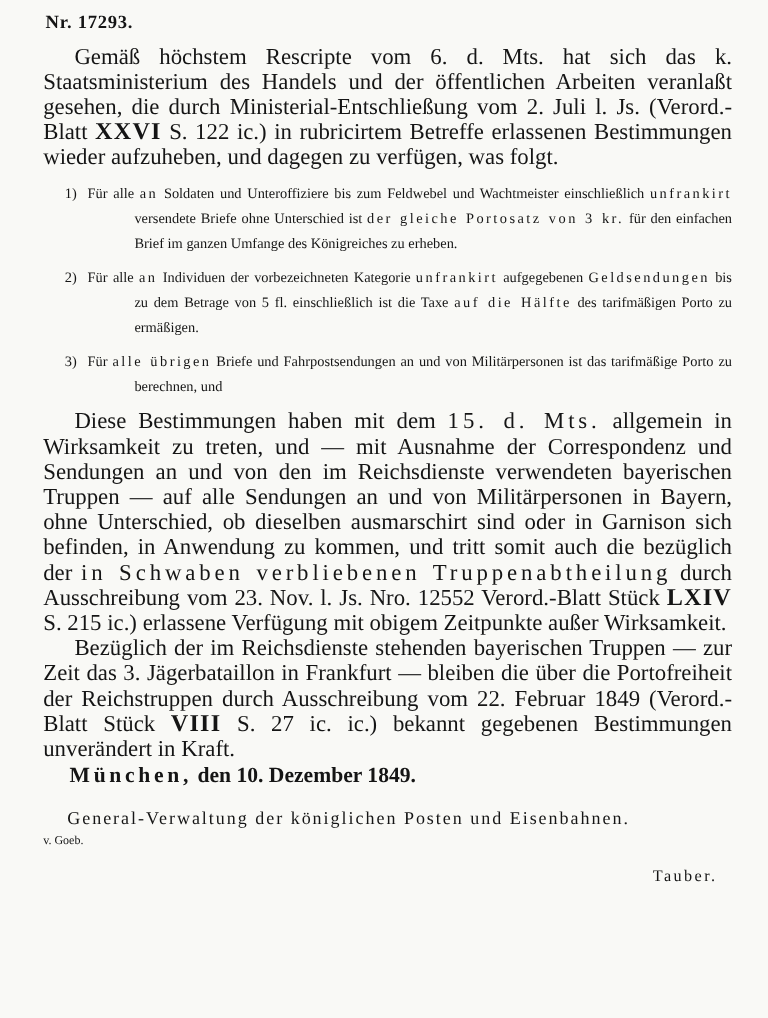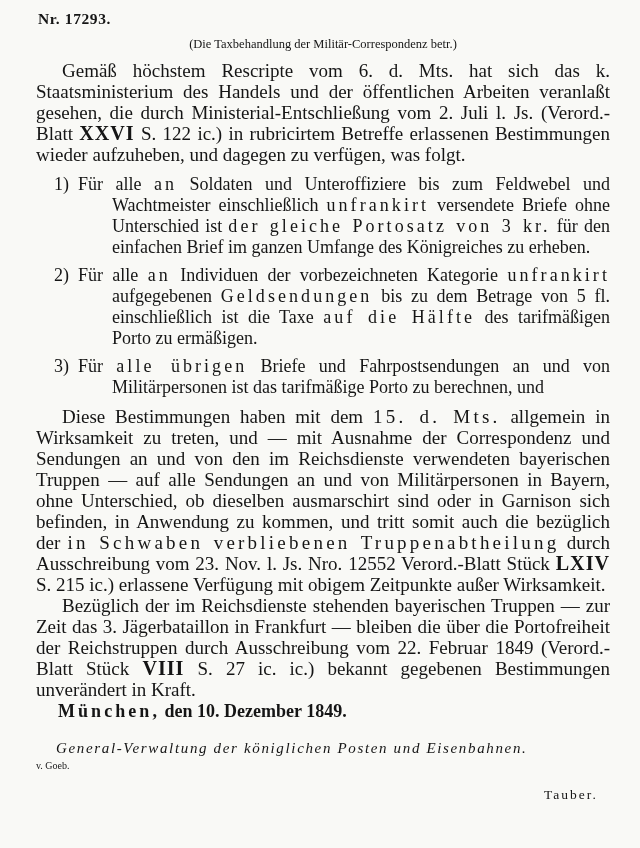--- a/index.html
+++ b/index.html
@@ -40,42 +40,41 @@
     line-height: 21px;
     text-align: justify;
   }
   p.indent { text-indent: 26px; }
   ol.provisions {
     list-style: none;
     margin: 9px 0 8px 0;
     padding: 0;
   }
   li.provision {
-    font-size: 18px;
+    font-size: 12px;
     line-height: 21px;
     text-align: justify;
     padding-left: 76px;
     text-indent: -58px;
     margin-bottom: 7px;
   }
   li.provision .num { padding-right: 9px; }
   .sp { letter-spacing: 0.17em; }
   .b  { font-weight: bold; letter-spacing: 1px; font-size: 1.06em; }
   .dateline {
     margin-top: 1px;
     font-size: 18px;
     line-height: 21px;
     text-indent: 22px;
     font-weight: bold;
   }
   .sig-org {
     font-size: 15px;
     letter-spacing: 0.11em;
     margin: 9px 0 3px 20px;
-    font-style: italic;
   }
   .sig-name {
     text-align: left;
     font-size: 10px;
     margin: 3px 28px 0 0;
   }
   .sig-counter {
     text-align: right;
     font-size: 13.5px;
     letter-spacing: 0.15em;
@@ -83,21 +82,20 @@
     padding-right: 12px;
   }
 </style>
 </head>
 <body>
 
 <div class="page">
 
   <div class="doc-number">Nr. 17293.</div>
 
-  <div class="subject">(Die Taxbehandlung der Militär-Correspondenz betr.)</div>
 
 
   <p class="para indent"><span>Gemäß höchstem Rescripte vom 6. d. Mts. hat sich das k. Staatsministerium des Handels und der öffentlichen Arbeiten veranlaßt gesehen, die durch Ministerial-Entschließung vom 2. Juli l. Js. (Verord.-Blatt </span><span class="b">XXVI</span><span> S. 122 ic.) in rubricirtem Betreffe erlassenen Bestimmungen wieder aufzuheben, und dagegen zu verfügen, was folgt.</span></p>
 
   <ol class="provisions">
     <li class="provision"><span class="num">1)</span><span><span>Für alle </span><span class="sp">an</span><span> Soldaten und Unteroffiziere bis zum Feldwebel und Wachtmeister einschließlich </span><span class="sp">unfrankirt</span><span> versendete Briefe ohne Unterschied ist </span><span class="sp">der gleiche Portosatz von 3 kr.</span><span> für den einfachen Brief im ganzen Umfange des Königreiches zu erheben.</span></span></li>
     <li class="provision"><span class="num">2)</span><span><span>Für alle </span><span class="sp">an</span><span> Individuen der vorbezeichneten Kategorie </span><span class="sp">unfrankirt</span><span> aufgegebenen </span><span class="sp">Geldsendungen</span><span> bis zu dem Betrage von 5 fl. einschließlich ist die Taxe </span><span class="sp">auf die Hälfte</span><span> des tarifmäßigen Porto zu ermäßigen.</span></span></li>
     <li class="provision"><span class="num">3)</span><span><span>Für </span><span class="sp">alle übrigen</span><span> Briefe und Fahrpostsendungen an und von Militärpersonen ist das tarifmäßige Porto zu berechnen, und</span></span></li>
   </ol>
 

